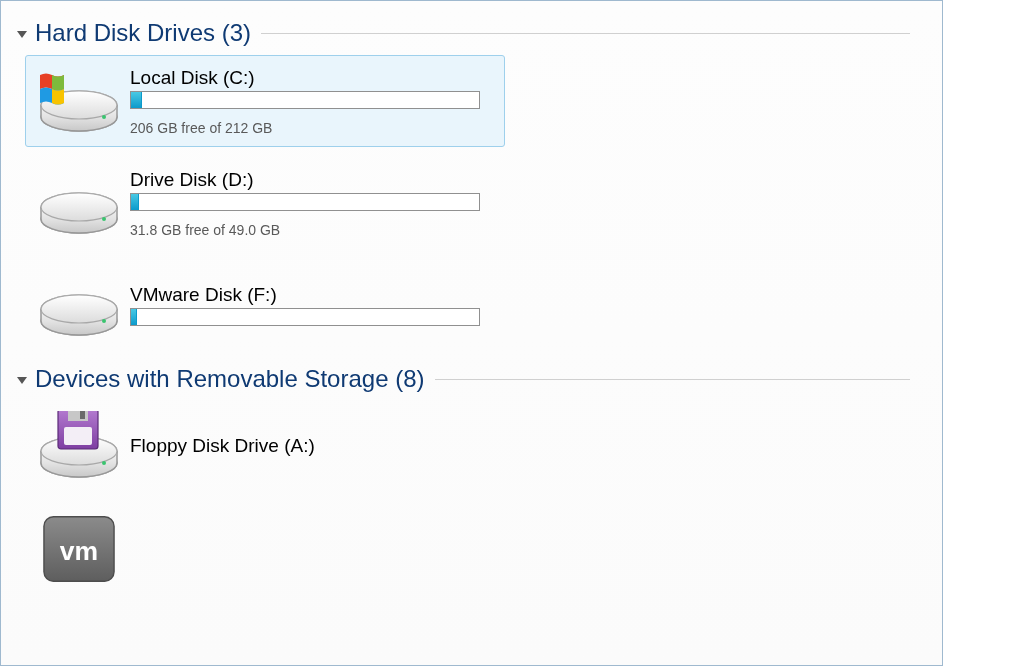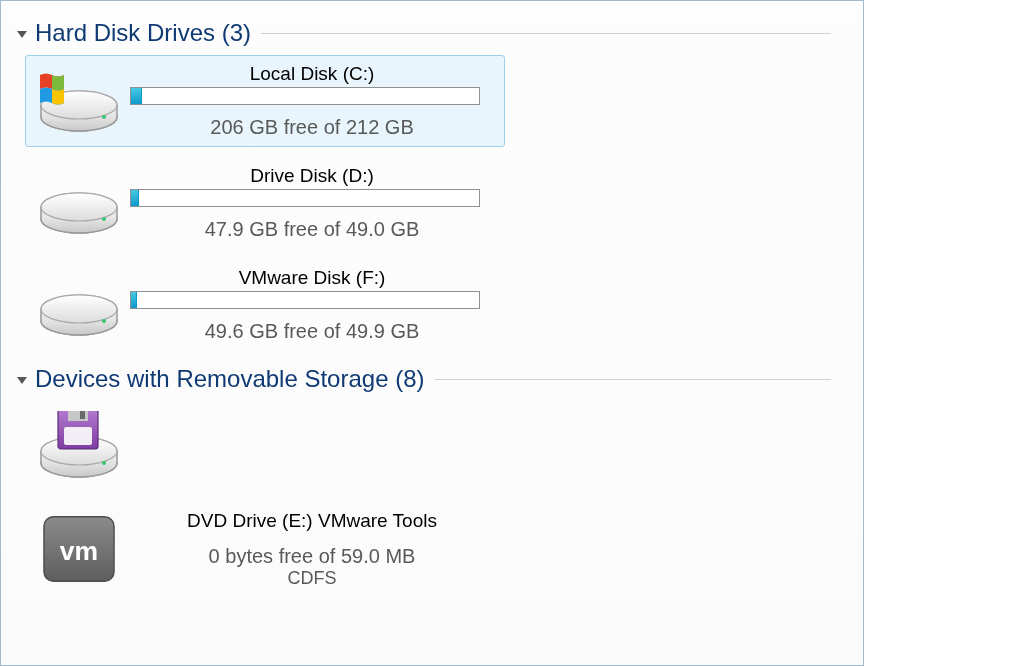--- a/index.html
+++ b/index.html
@@ -7,26 +7,25 @@
     padding: 0;
     width: 1024px;
     height: 666px;
     font-family: "Segoe UI", Tahoma, sans-serif;
     background: #fff;
     color: #000;
     overflow: hidden;
   }
   .window {
     box-sizing: border-box;
-    width: 864px;
+    width: 943px;
     height: 666px;
     border: 1px solid #9fb9cf;
     padding: 12px 32px 0 16px;
     background: linear-gradient(#fdfdfd, #fbfbfb);
-    text-align: center;
   }
   .section-header {
     display: flex;
     align-items: center;
     font-size: 24px;
     color: #0f3a73;
     margin: 6px 0 8px 0;
   }
   .section-header .line {
     flex: 1;
@@ -74,21 +73,21 @@
     flex: 1;
     display: flex;
     flex-direction: column;
     justify-content: center;
   }
   .drive .name {
     font-size: 19px;
     margin-bottom: 2px;
   }
   .drive .capacity {
-    font-size: 20px;
+    font-size: 14px;
     color: #595959;
     margin-top: 11px;
   }
   .drive .fs {
     font-size: 18px;
     color: #595959;
   }
   .bar {
     width: 350px;
     height: 18px;
@@ -186,58 +185,55 @@
 
     <div class="drive">
       <svg class="icon" viewBox="0 0 86 72">
           <use href="#icon-drive"></use>
         </svg>
       <div class="info">
         <div class="name">Drive Disk (D:)</div>
         <div class="bar">
           <div class="fill" style="width:2%"></div>
         </div>
-        <div class="capacity">47.9 GB free of 49.0 GB</div>
+        <div class="capacity">31.8 GB free of 49.0 GB</div>
       </div>
     </div>
 
     <div class="drive">
       <svg class="icon" viewBox="0 0 86 72">
           <use href="#icon-drive"></use>
         </svg>
       <div class="info">
         <div class="name">VMware Disk (F:)</div>
         <div class="bar">
           <div class="fill" style="width:1.5%"></div>
         </div>
-        <div class="capacity">49.6 GB free of 49.9 GB</div>
       </div>
     </div>
 
   </div>
 
   <div class="section-header">
     <span class="chevron"></span>
     <span>Devices with Removable Storage (8)</span>
     <span class="line"></span>
   </div>
   <div class="grid">
 
     <div class="drive">
       <svg class="icon" viewBox="0 0 86 72">
           <use href="#icon-floppy"></use>
         </svg>
+      <div class="info">
+        <div class="name">Floppy Disk Drive (A:)</div>
+      </div>
     </div>
 
     <div class="drive">
       <svg class="icon" viewBox="0 0 86 76">
           <use href="#icon-vmware"></use>
         </svg>
-      <div class="info">
-        <div class="name">DVD Drive (E:) VMware Tools</div>
-        <div class="capacity">0 bytes free of 59.0 MB</div>
-        <div class="fs">CDFS</div>
-      </div>
     </div>
 
   </div>
 
 </div>
 
 </body></html>

